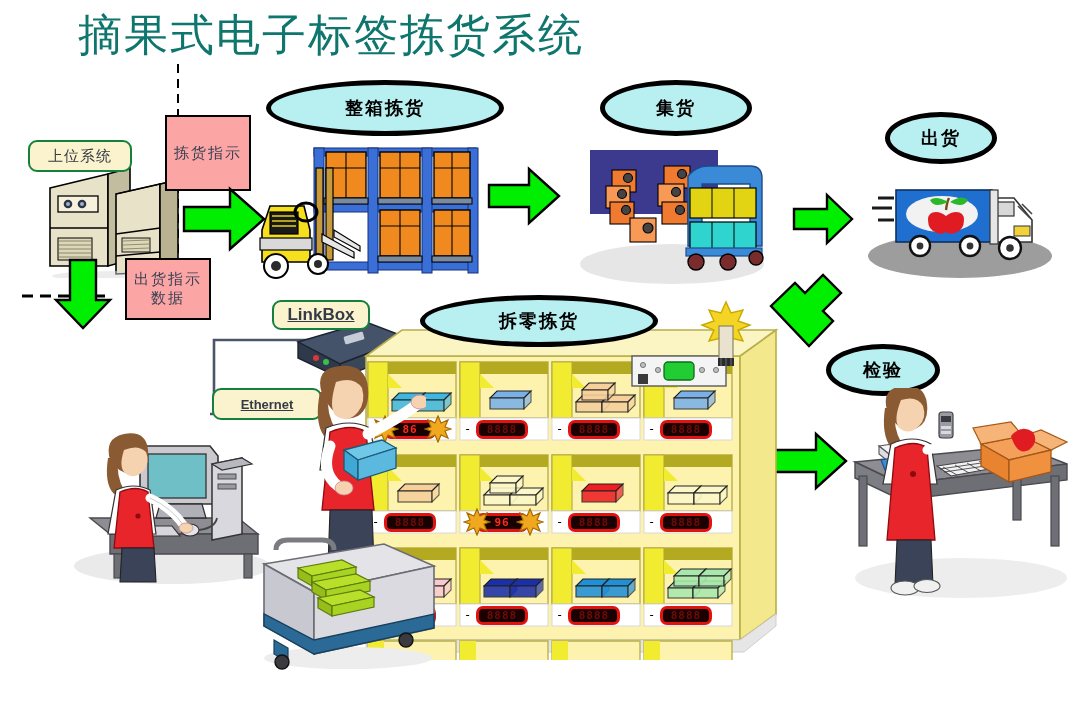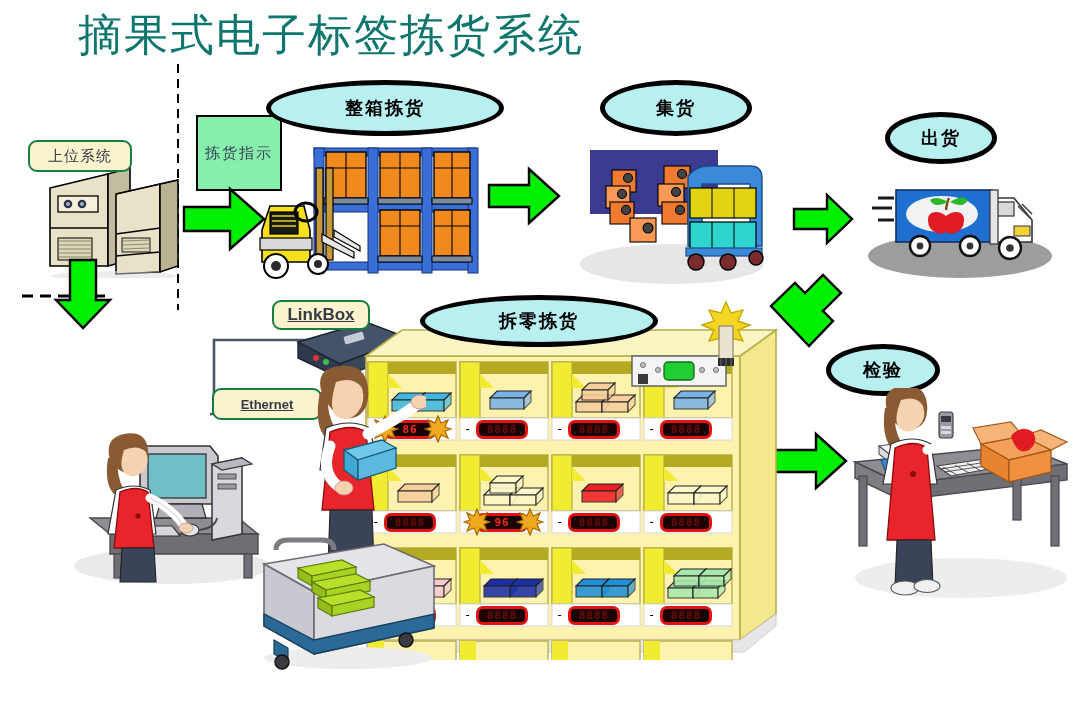--- a/index.html
+++ b/index.html
@@ -59,31 +59,30 @@
   .tanbox.latin {
     font-family: "Liberation Sans", sans-serif;
     font-weight: bold;
     letter-spacing: 0;
     text-decoration: underline;
   }
 
   
   .notebox {
     position: absolute;
-    background: #86efac;
+    background: #fca5a5;
     border: 2px solid #000000;
     display: flex;
     align-items: center;
     justify-content: center;
     text-align: center;
     color: #3a4254;
     font-family: "DejaVu Serif", "Liberation Serif", serif;
     letter-spacing: 2px;
     line-height: 1.25;
-    margin-left: 31px;
   }
 
   
   .arrow { position: absolute; }
   .arrow svg { display:block; width:100%; height:100%; }
 
   
   .dashline { position: absolute; }
 
   
@@ -161,20 +160,21 @@
         <line x1="85" y1="101" x2="111" y2="100"></line>
       </g>
       <ellipse cx="76" cy="128" rx="62" ry="5" fill="#d9d9d9" opacity="0.5"></ellipse>
     </svg>
   </div>
 
   <div class="tanbox" style="left:28px;top:140px;width:104px;height:32px;font-size:15px">上位系统</div>
 
   <div class="notebox" style="left:165px;top:115px;width:86px;height:76px;font-size:15px">拣货指示</div>
 
+  <div class="notebox" style="left:125px;top:258px;width:86px;height:62px;font-size:15px">出货指示数据</div>
 
   <div class="arrow" style="left:182px;top:185px;width:84px;height:68px">
     <svg viewBox="0 0 84 68">
         <polygon points="2,22 48,22 48,4 82,34 48,64 48,46 2,46" fill="#00ee00" stroke="#000" stroke-width="2.4"></polygon>
       </svg>
   </div>
   <div class="arrow" style="left:487px;top:165px;width:74px;height:62px">
     <svg viewBox="0 0 74 62">
         <polygon points="2,20 42,20 42,4 72,31 42,58 42,42 2,42" fill="#00ee00" stroke="#000" stroke-width="2.4"></polygon>
       </svg>

